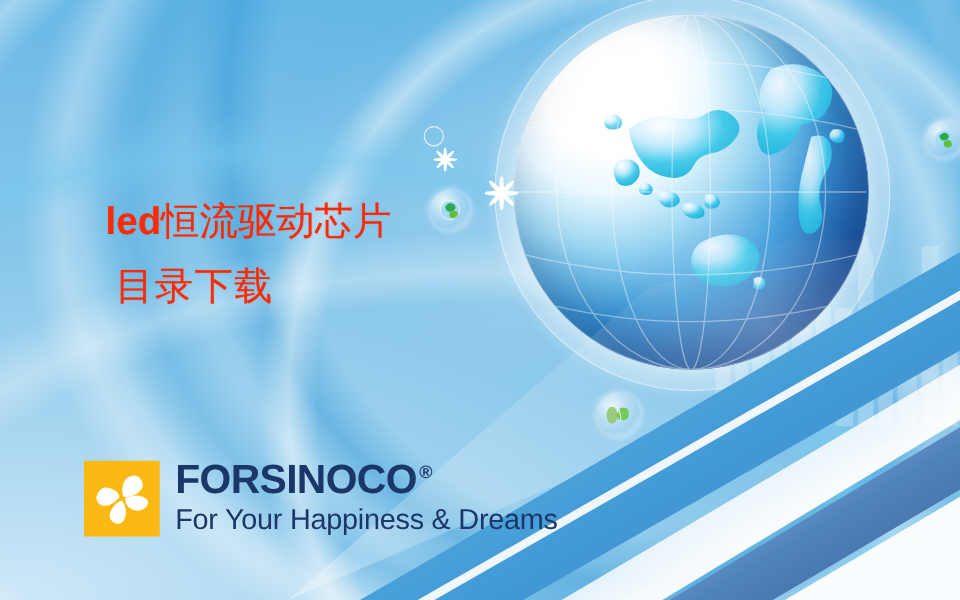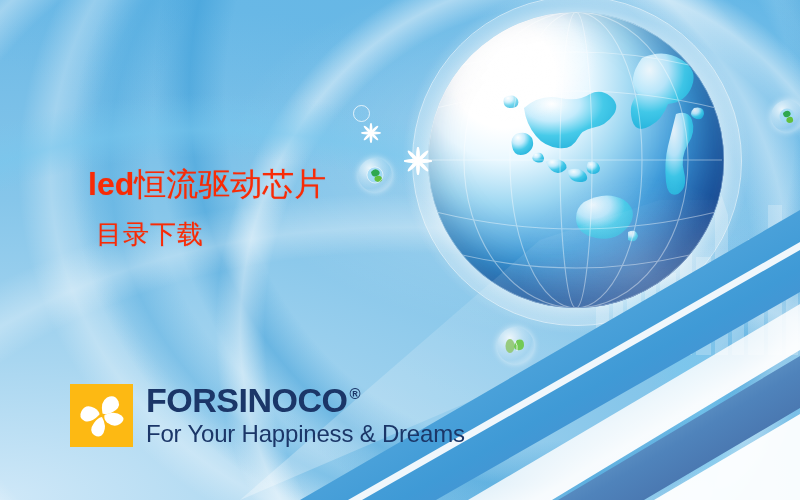--- a/index.html
+++ b/index.html
@@ -103,21 +103,21 @@
   
   .headline{
     position:absolute;left:88px;top:166px;
     color:#f82b06;
     line-height:1.18;
     text-shadow:0 0 1px rgba(248,43,6,.4);
   }
   .hl-line1{font-family:"Liberation Serif", serif;font-size:32px;white-space:nowrap;}
   .hl-line1 .lat{font-family:"Liberation Sans", sans-serif;font-weight:bold;}
   .hl-line2{
-    font-family:"Liberation Serif", serif;font-size:26px;white-space:nowrap;
+    font-family:"Liberation Serif", serif;font-size:32px;white-space:nowrap;
     margin-top:16px;margin-left:8px;letter-spacing:1px;
   }
 
   
   .logo{position:absolute;left:70px;top:384px;display:flex;align-items:center;}
   .logo-mark{
     width:63px;height:63px;background:#fdb913;
     display:block;flex:0 0 auto;
   }
   .logo-text{margin-left:13px;display:flex;flex-direction:column;justify-content:center;}

